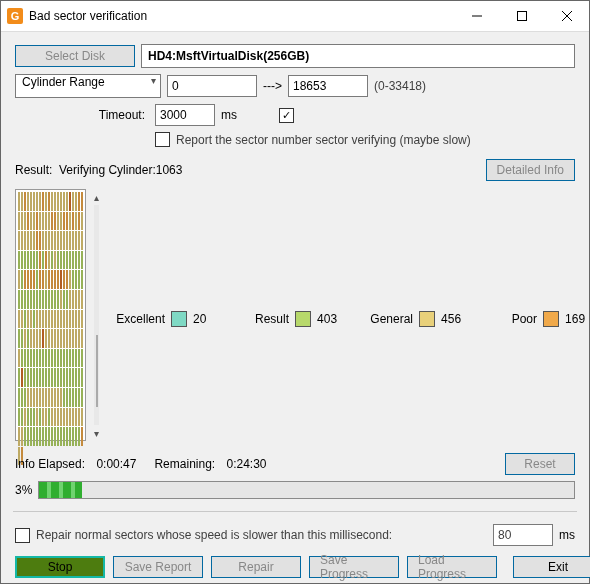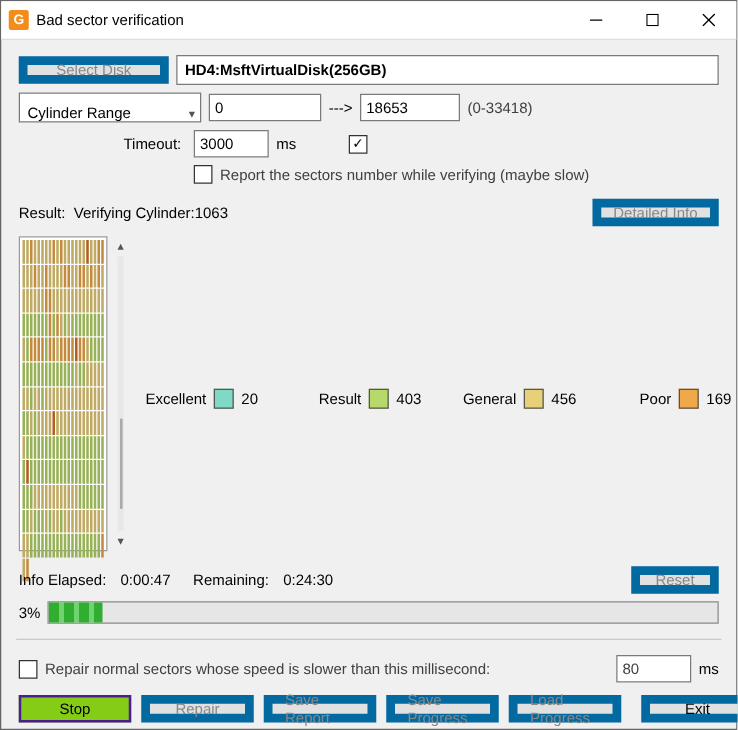--- a/index.html
+++ b/index.html
@@ -4,24 +4,24 @@
 <style>
 html,body{margin:0;padding:0;font-family:"Segoe UI",Tahoma,sans-serif;font-size:12px;color:#000;background:#fff}
 .window{width:590px;height:584px;border:1px solid #666;box-sizing:border-box;display:flex;flex-direction:column;background:#f0f0f0}
 .titlebar{height:30px;background:#fff;display:flex;align-items:center;padding-left:6px;border-bottom:1px solid #ddd}
 .titlebar .logo{width:16px;height:16px;background:#f28c1a;border-radius:2px;display:flex;align-items:center;justify-content:center;color:#fff;font-weight:bold;font-size:11px;margin-right:6px}
 .titlebar .title{flex:1}
 .titlebar .winbtn{width:45px;height:30px;display:flex;align-items:center;justify-content:center;color:#222}
 .titlebar .winbtn svg{width:10px;height:10px}
 .body{flex:1;padding:12px 14px 10px 14px;display:flex;flex-direction:column;gap:6px}
 .row{display:flex;align-items:center;gap:6px}
-.btn{height:22px;padding:0 10px;background:#e1e1e1;border:7px solid #0369a1;display:inline-flex;align-items:center;justify-content:center;min-width:70px;box-sizing:border-box}
+.btn{height:22px;padding:0 10px;background:#e1e1e1;border:1px solid #0369a1;display:inline-flex;align-items:center;justify-content:center;min-width:70px;box-sizing:border-box}
 .btn.disabled{color:#888}
-.btn.primary{border:2px solid #4c1d95;background:#84cc16;color:#000}
-.select{height:22px;background:#fff;border:1px solid #7a7a7a;display:flex;align-items:flex-end;padding:0 4px 0 6px;min-width:120px;justify-content:space-between}
+.btn.primary{border:2px solid #14b8a6;background:#4d7c0f;color:#000}
+.select{height:22px;background:#fff;border:1px solid #7a7a7a;display:flex;align-items:flex-start;padding:0 4px 0 6px;min-width:120px;justify-content:space-between}
 .select .chev{font-size:10px;color:#555}
 .input{height:22px;background:#fff;border:1px solid #7a7a7a;padding:0 4px;display:flex;align-items:center;min-width:60px;box-sizing:border-box}
 .disklabel{height:22px;background:#fff;border:1px solid #7a7a7a;padding:0 6px;display:flex;align-items:center;flex:1;font-weight:bold}
 .muted{color:#404040}
 .arrow{font-size:12px}
 .chk{width:13px;height:13px;border:1px solid #333;background:#fff;display:inline-flex;align-items:center;justify-content:center;font-size:10px;line-height:1}
 .chk.checked::after{content:"✓";font-size:11px;color:#000}
 .resultbar{display:flex;align-items:center;margin-top:6px}
 .resultbar .detail{margin-left:auto}
 .mapwrap{display:flex;gap:8px;margin-top:2px}
@@ -92,21 +92,21 @@
       <span style="width:130px;text-align:right;padding-right:4px">Timeout:</span>
       <div class="input" style="width:60px">3000</div>
       <span>ms</span>
       <span style="width:30px"></span>
       <span class="chk checked"></span>
     </div>
 
     <div class="row">
       <span style="width:134px"></span>
       <span class="chk"></span>
-      <span class="muted">Report the sectors number while verifying (maybe slow)</span>
+      <span class="muted">Report the sector number sector verifying (maybe slow)</span>
     </div>
 
     <div class="resultbar">
       <span>Result:</span>&nbsp;&nbsp;
       <span>Verifying Cylinder:1063</span>
       <div class="btn disabled detail">Detailed Info</div>
     </div>
 
     <div class="mapwrap">
       <div class="mapouter">
@@ -464,21 +464,21 @@
     <div class="row">
       <span class="chk"></span>
       <span class="muted">Repair normal sectors whose speed is slower than this millisecond:</span>
       <div class="spacer"></div>
       <div class="input muted" style="width:50px">80</div>
       <span>ms</span>
     </div>
 
     <div class="footer">
       <div class="btn primary">Stop</div>
+      <div class="btn disabled">Save Report</div>
       <div class="btn disabled">Repair</div>
-      <div class="btn disabled">Save Report</div>
       <div class="btn disabled">Save Progress</div>
       <div class="btn disabled">Load Progress</div>
       <div class="spacer"></div>
       <div class="btn">Exit</div>
     </div>
   </div>
 </div>
 
 </body></html>

